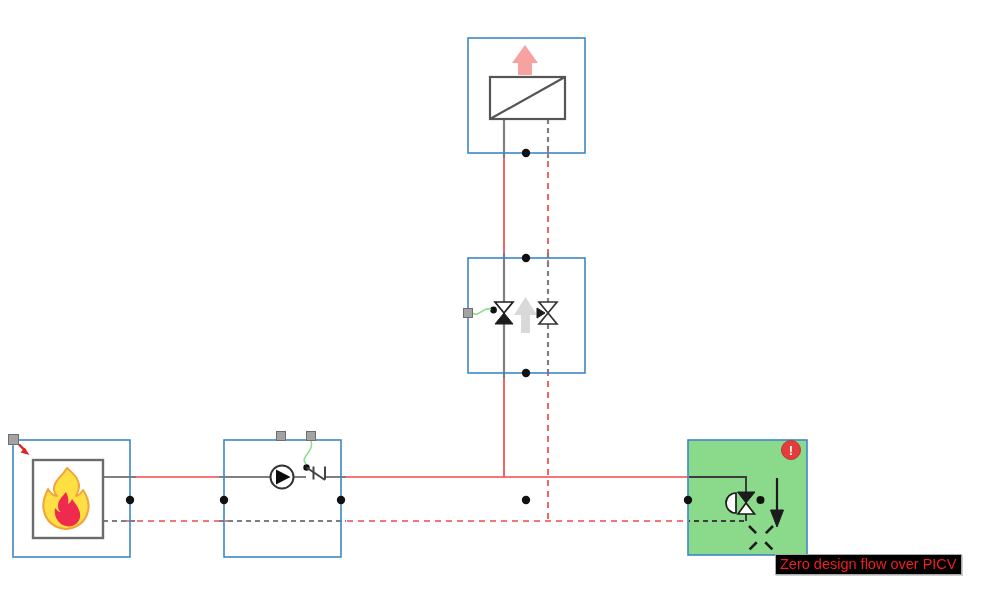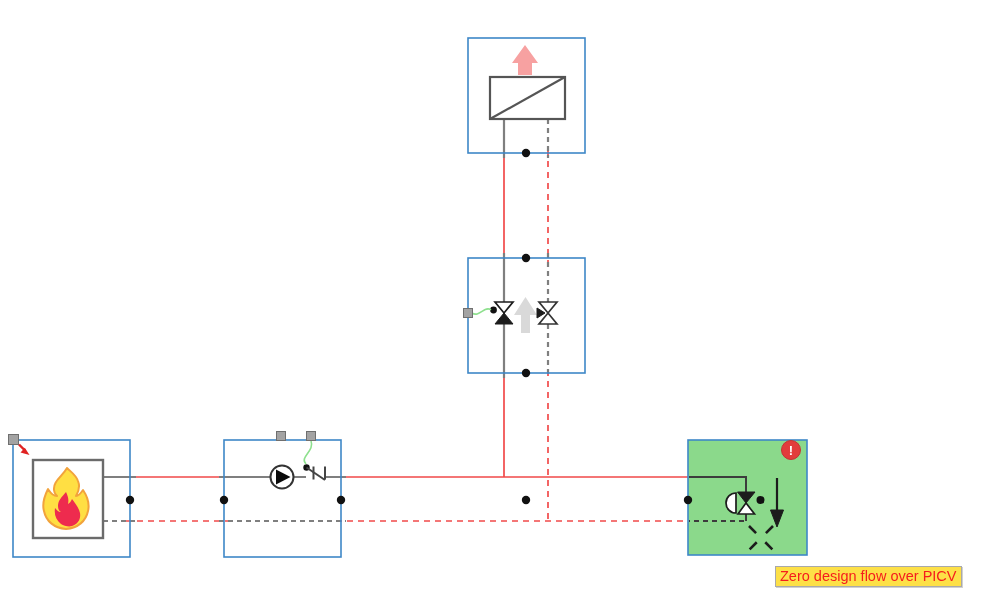--- a/index.html
+++ b/index.html
@@ -31,22 +31,22 @@
   .switch-line{stroke:#444;stroke-width:2;fill:none;}
   .arrow-pink{fill:var(--arrow-pink);}
   .arrow-gray{fill:var(--arrow-gray);}
   .move-arrow{stroke:var(--move-arrow-red);stroke-width:2.4;fill:none;}
   .move-arrow-head{fill:var(--move-arrow-red);}
   .badge{fill:var(--badge-red);stroke:#c53232;stroke-width:1;}
   .badge-glyph{fill:#ffffff;font-family:"Liberation Sans",sans-serif;font-size:13px;font-weight:bold;text-anchor:middle;}
   .noflow{stroke:var(--symbol-dark);stroke-width:2.6;fill:none;stroke-dasharray:10 13;}
 
   .tooltip{
-    position:absolute;left:775px;top:566px;
-    background:#fde047;border:1px solid #a9a9a9;box-shadow:1px 1px 0 rgba(0,0,0,.18);
+    position:absolute;left:775px;top:554px;
+    background:#000000;border:1px solid #a9a9a9;box-shadow:1px 1px 0 rgba(0,0,0,.18);
     color:var(--tooltip-red);font-size:14.5px;line-height:19px;padding:0 4px;white-space:nowrap;
   }
 </style>
 </head>
 <body>
 
 <div class="canvas">
   <svg width="990" height="602" viewBox="0 0 990 602">
 
     <g>

